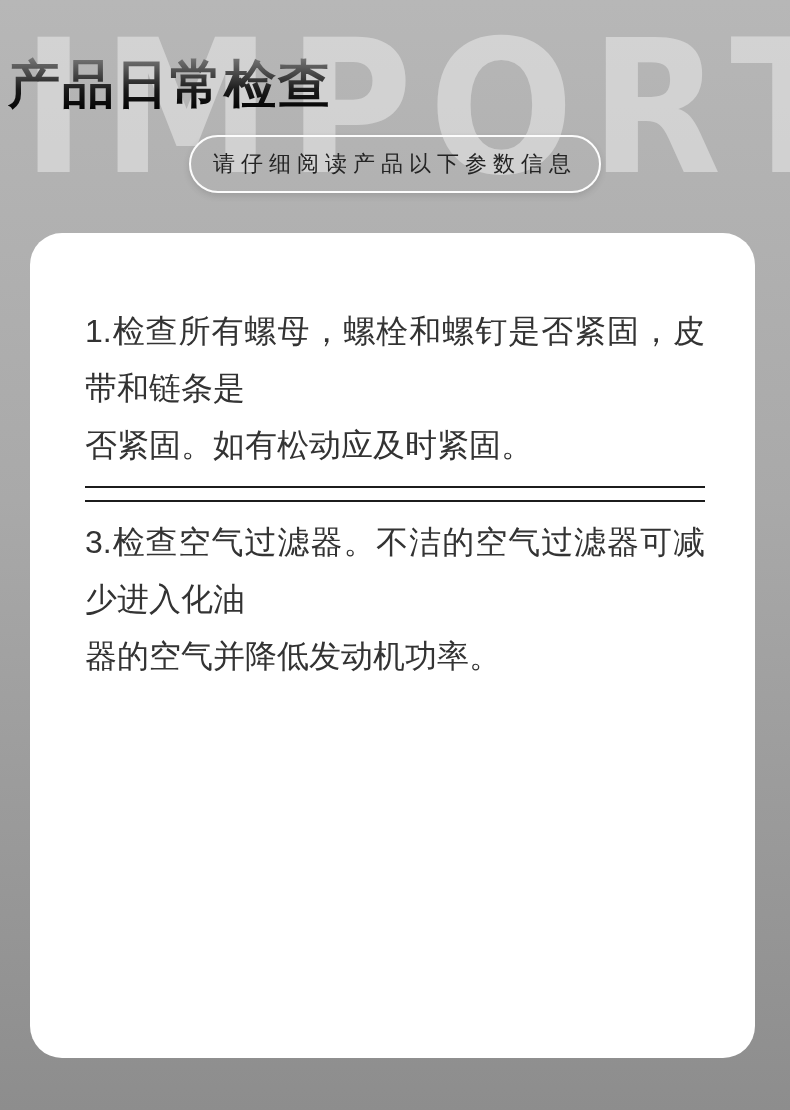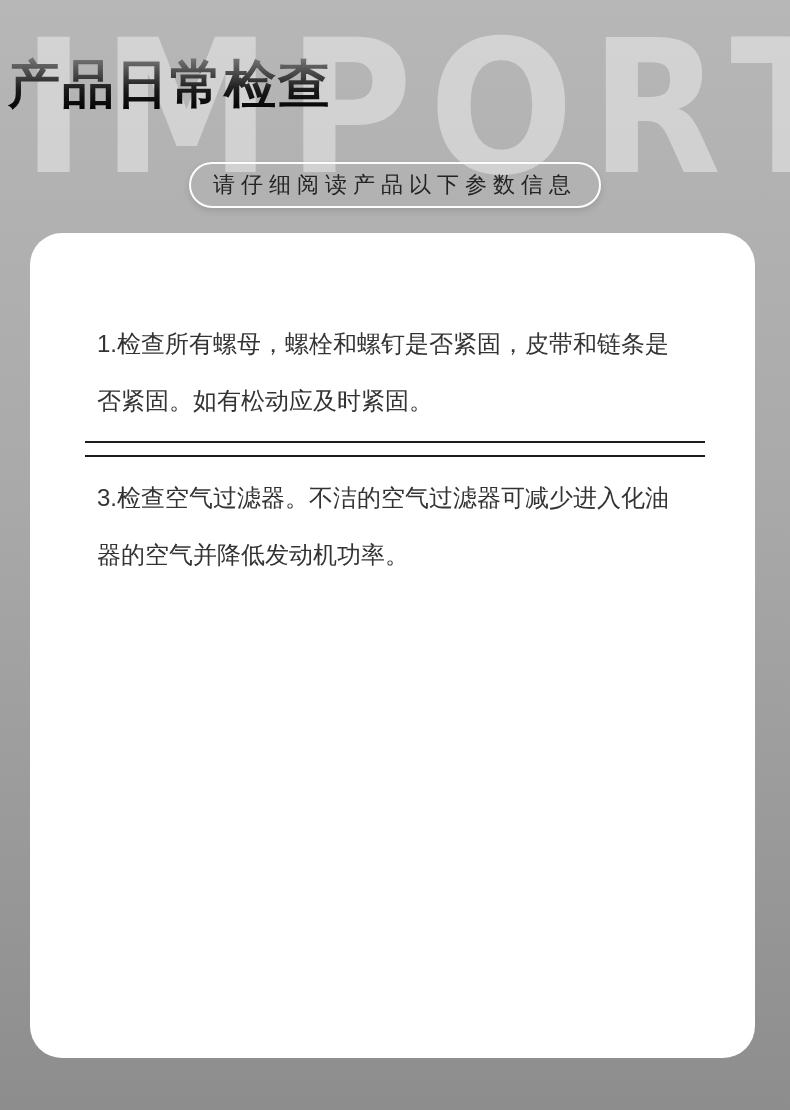--- a/index.html
+++ b/index.html
@@ -53,24 +53,24 @@
   @supports (-webkit-background-clip: text) {
     .title {
       background: linear-gradient(180deg, #7a7a7a 0%, #1a1a1a 60%, #000 100%);
       -webkit-background-clip: text;
       background-clip: text;
       color: transparent;
     }
   }
   .subtitle-pill {
     position: absolute;
-    top: 162px;
+    top: 135px;
     left: 50%;
     transform: translateX(-50%);
-    padding: 6px 22px;
+    padding: 12px 22px;
     border: 2px solid #fcfcfc;
     border-radius: 30px;
     box-shadow: 0 3px 7px rgba(0, 0, 0, 0.12);
     white-space: nowrap;
   }
   .subtitle-pill span {
     font-size: 22px;
     font-weight: 500;
     letter-spacing: 6px;
     color: #242424;
@@ -80,22 +80,22 @@
     position: absolute;
     top: 233px;
     left: 30px;
     width: 620px;
     height: 755px;
     padding: 70px 50px 0 55px;
     background: #ffffff;
     border-radius: 32px;
   }
   .item {
-    margin: 12px;
-    font-size: 24px;
+    margin: 0;
+    font-size: 32px;
     line-height: 57px;
     color: #333333;
     white-space: pre-line;
     text-align: justify;
   }
   .divider {
     border: none;
     border-top: 2px solid #1c1c1c;
     margin: 12px 0;
     width: 100%;

